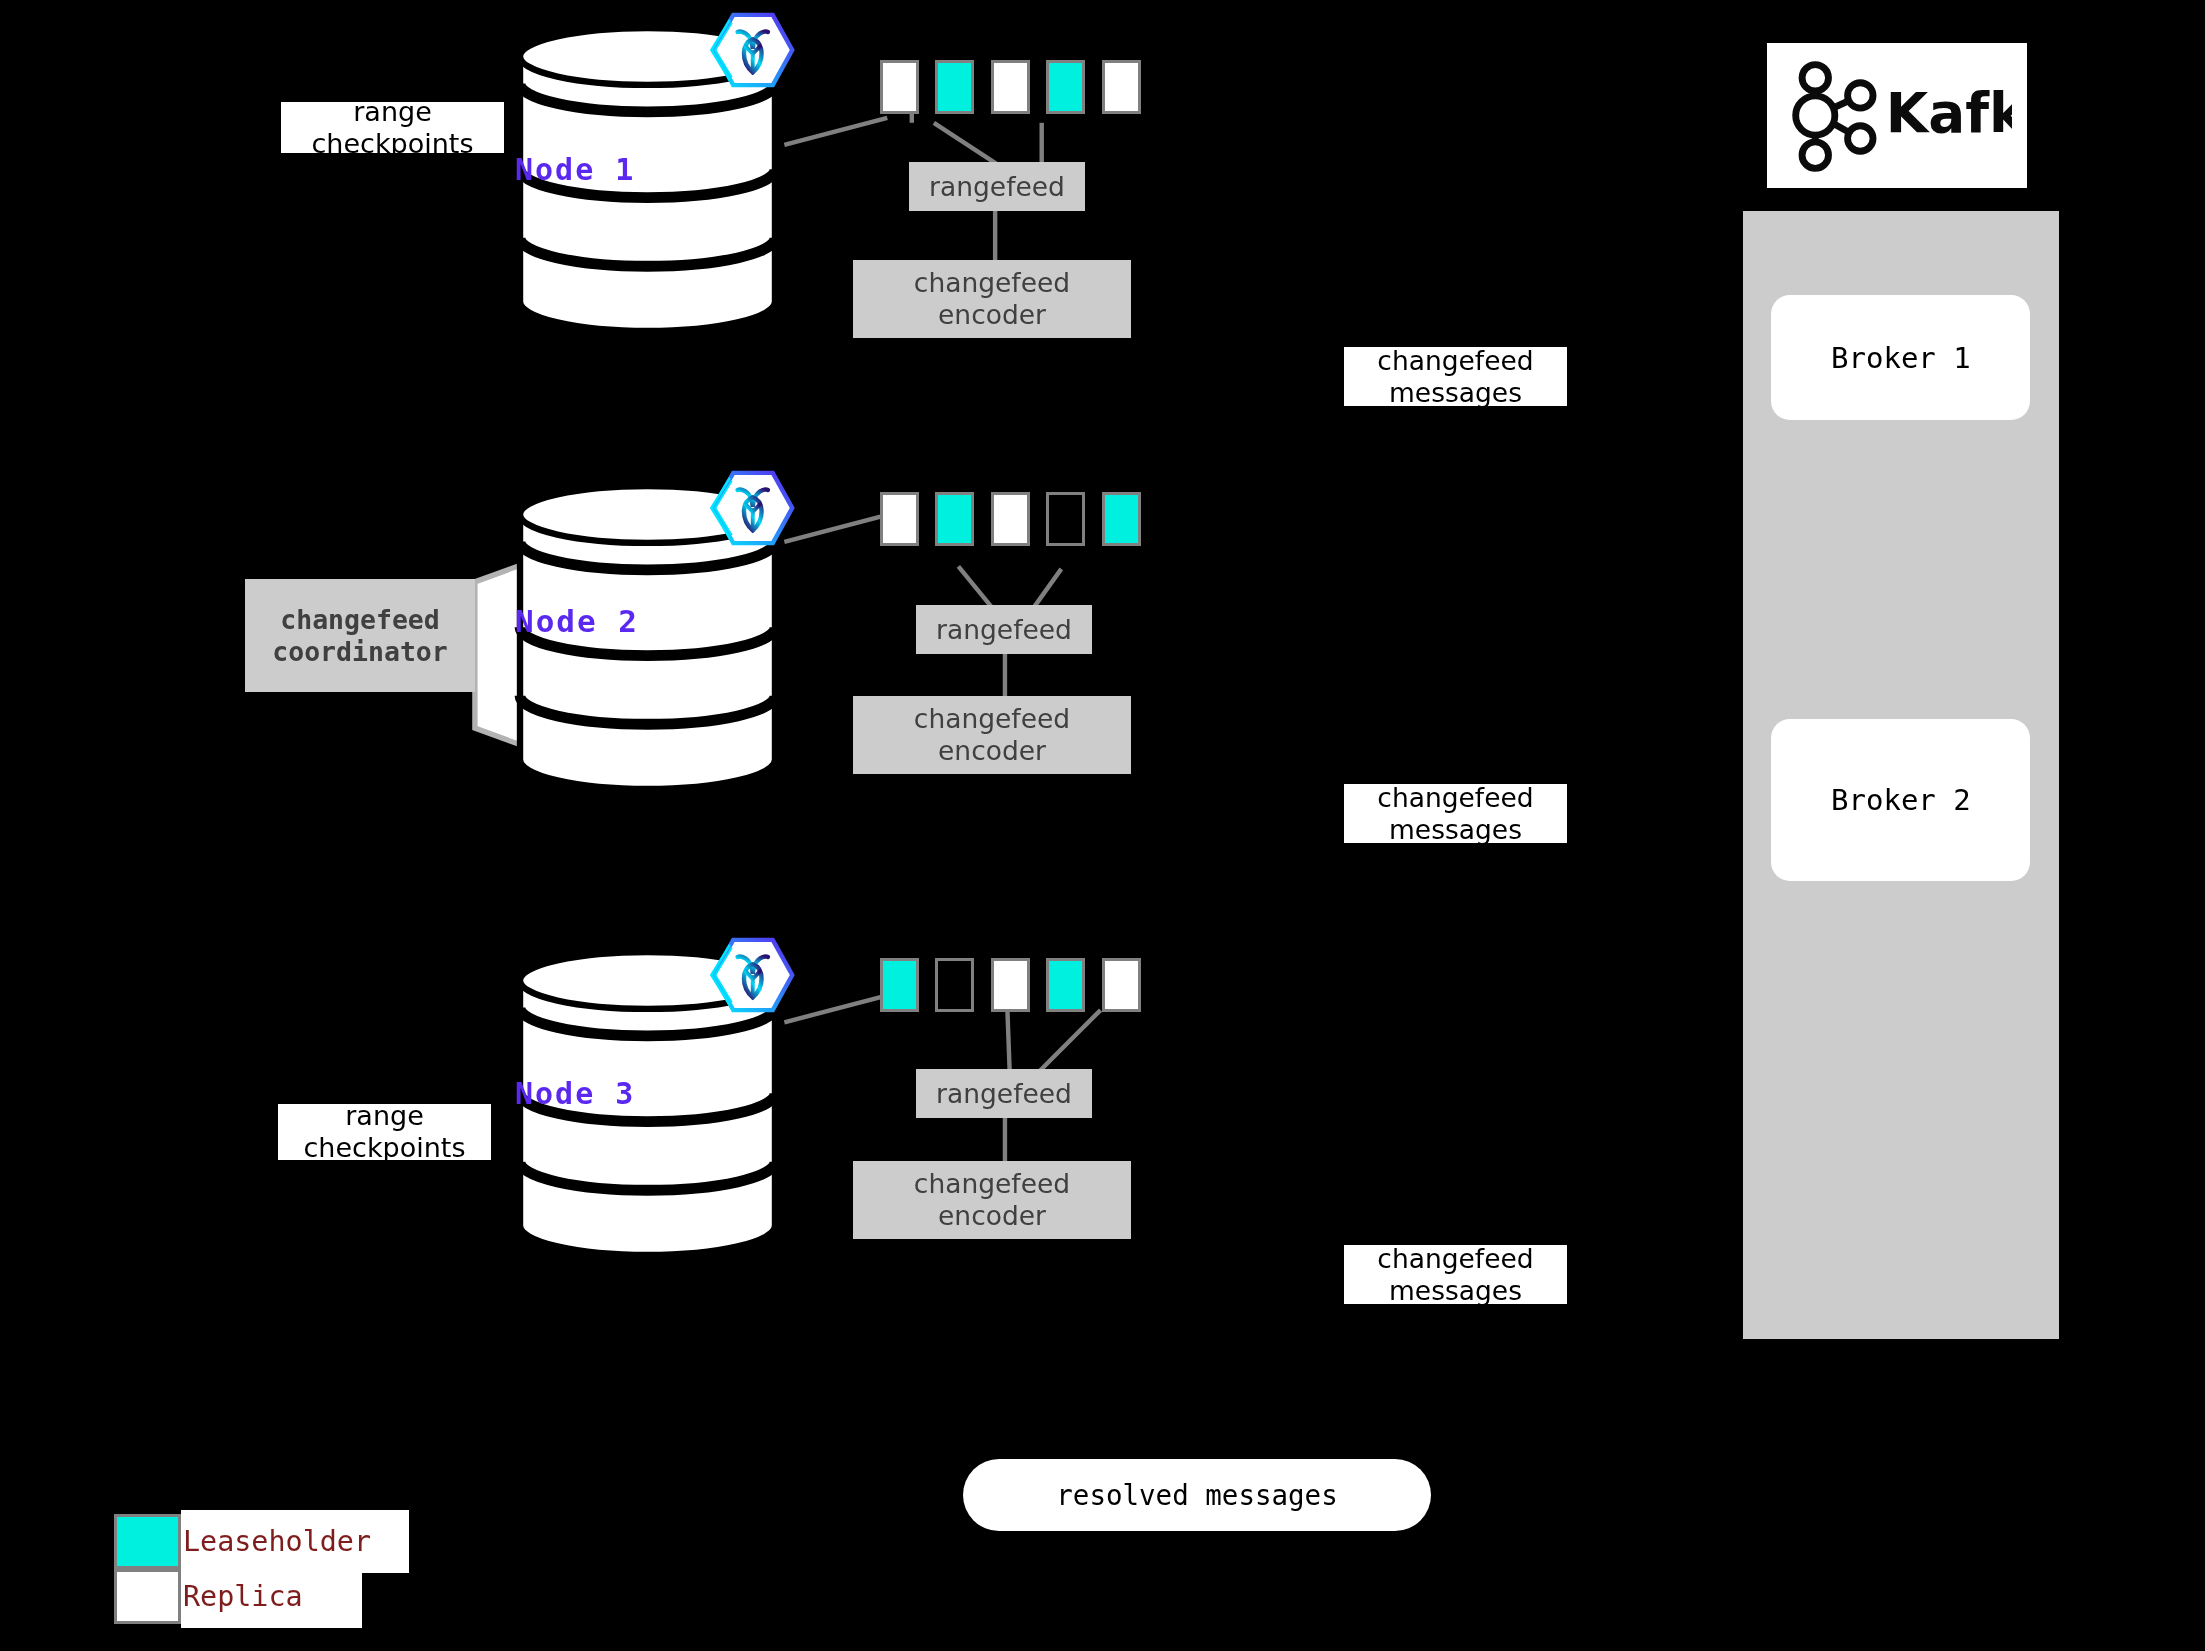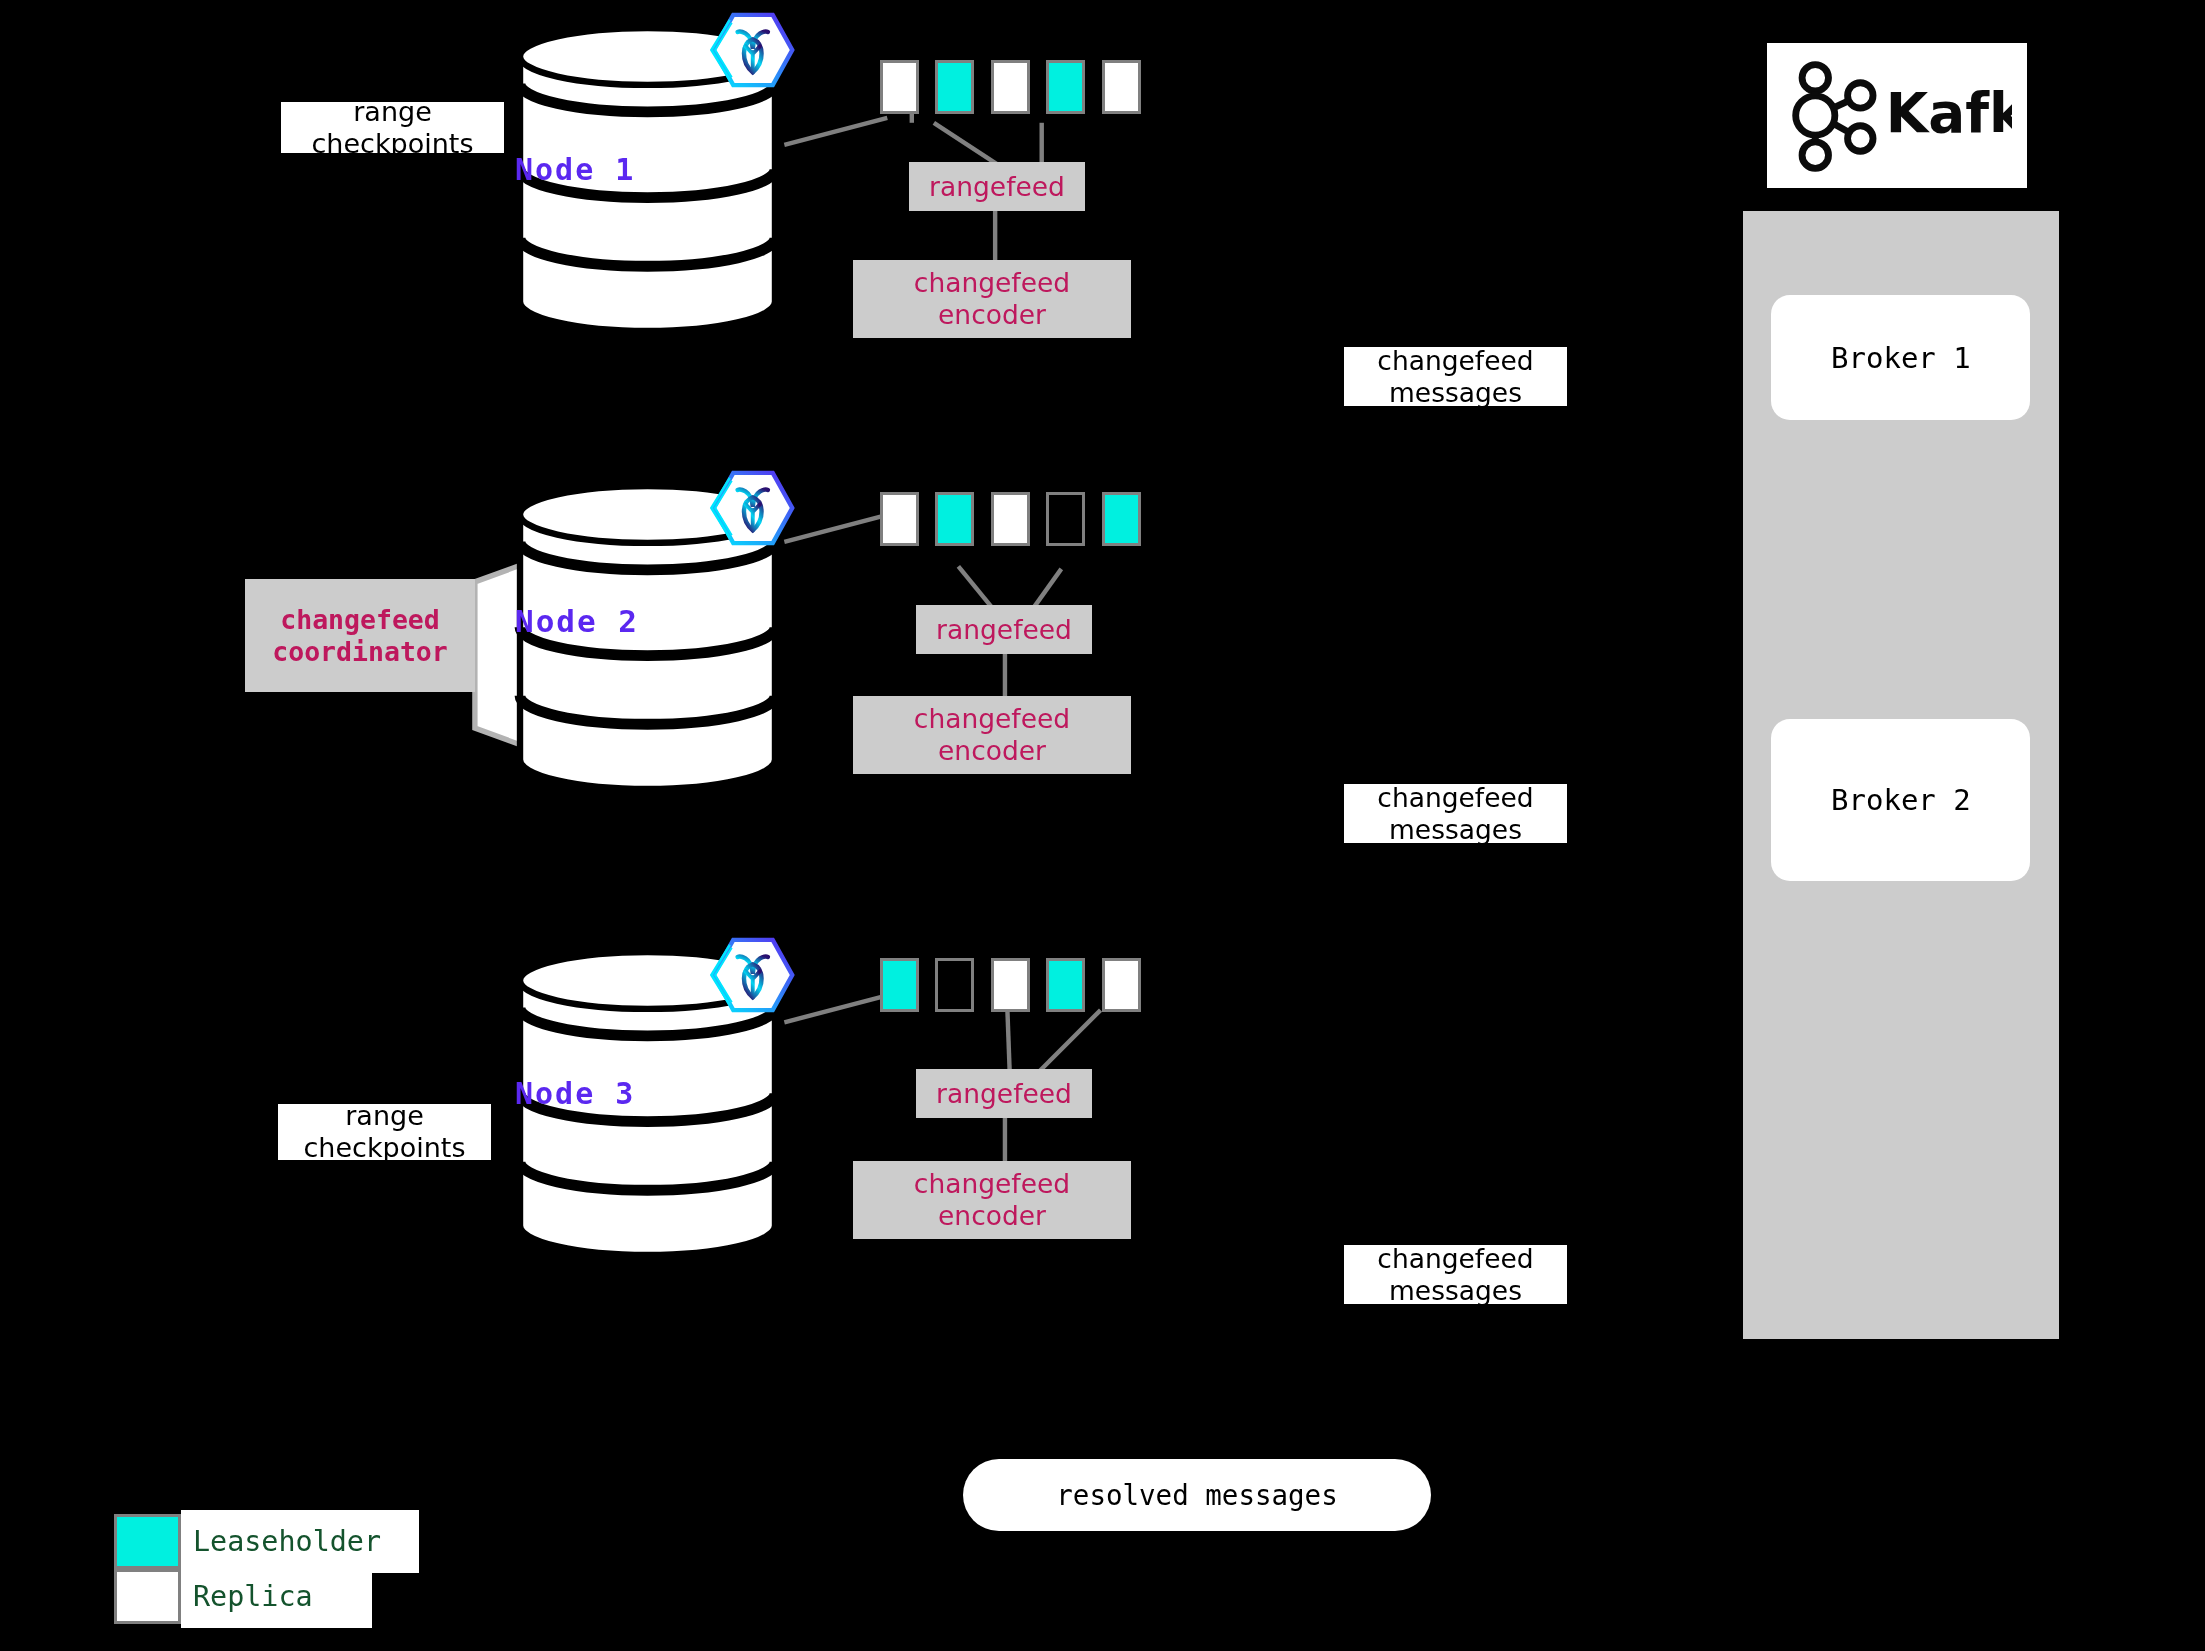--- a/index.html
+++ b/index.html
@@ -11,21 +11,21 @@
 
   
   .plate{
     background:#fff;color:#000;display:flex;align-items:center;
     justify-content:center;text-align:center;line-height:1.18;
     font-family:"DejaVu Sans",sans-serif;overflow:hidden;
   }
 
   
   .gbox{
-    background:#cccccc;color:#be185d;display:flex;align-items:center;
+    background:#cccccc;color:#404040;display:flex;align-items:center;
     justify-content:center;text-align:center;line-height:1.2;
     font-family:"DejaVu Sans",sans-serif;
   }
   .gbox.bold{font-weight:bold;font-family:"DejaVu Sans Mono",monospace;}
 
   
   .range{box-sizing:border-box;border:3.4px solid #808080;}
   .range.lease{background:#00f0e0;}
   .range.replica{background:#ffffff;}
   .range.empty{background:transparent;}
@@ -51,22 +51,22 @@
   
   .pill{
     background:#ffffff;border-radius:245px;display:flex;
     align-items:center;justify-content:center;color:#000;
     font-family:"DejaVu Sans Mono",monospace;
   }
 
   
   .legend-sw{box-sizing:border-box;border:3.4px solid #808080;}
   .legend-lbl{
-    background:#fff;color:#14532d;display:flex;align-items:center;
-    font-family:"DejaVu Sans Mono",monospace;padding-left:12px;
+    background:#fff;color:#7f1d1d;display:flex;align-items:center;
+    font-family:"DejaVu Sans Mono",monospace;padding-left:2px;
   }
 
   
   .wires{position:absolute;left:0;top:0;width:2205px;height:1652px;pointer-events:none;}
 </style>
 </head>
 <body>
 
 <svg class="wires" viewBox="0 0 4498 3369">
   <g stroke="#808080" stroke-width="9" fill="none">

